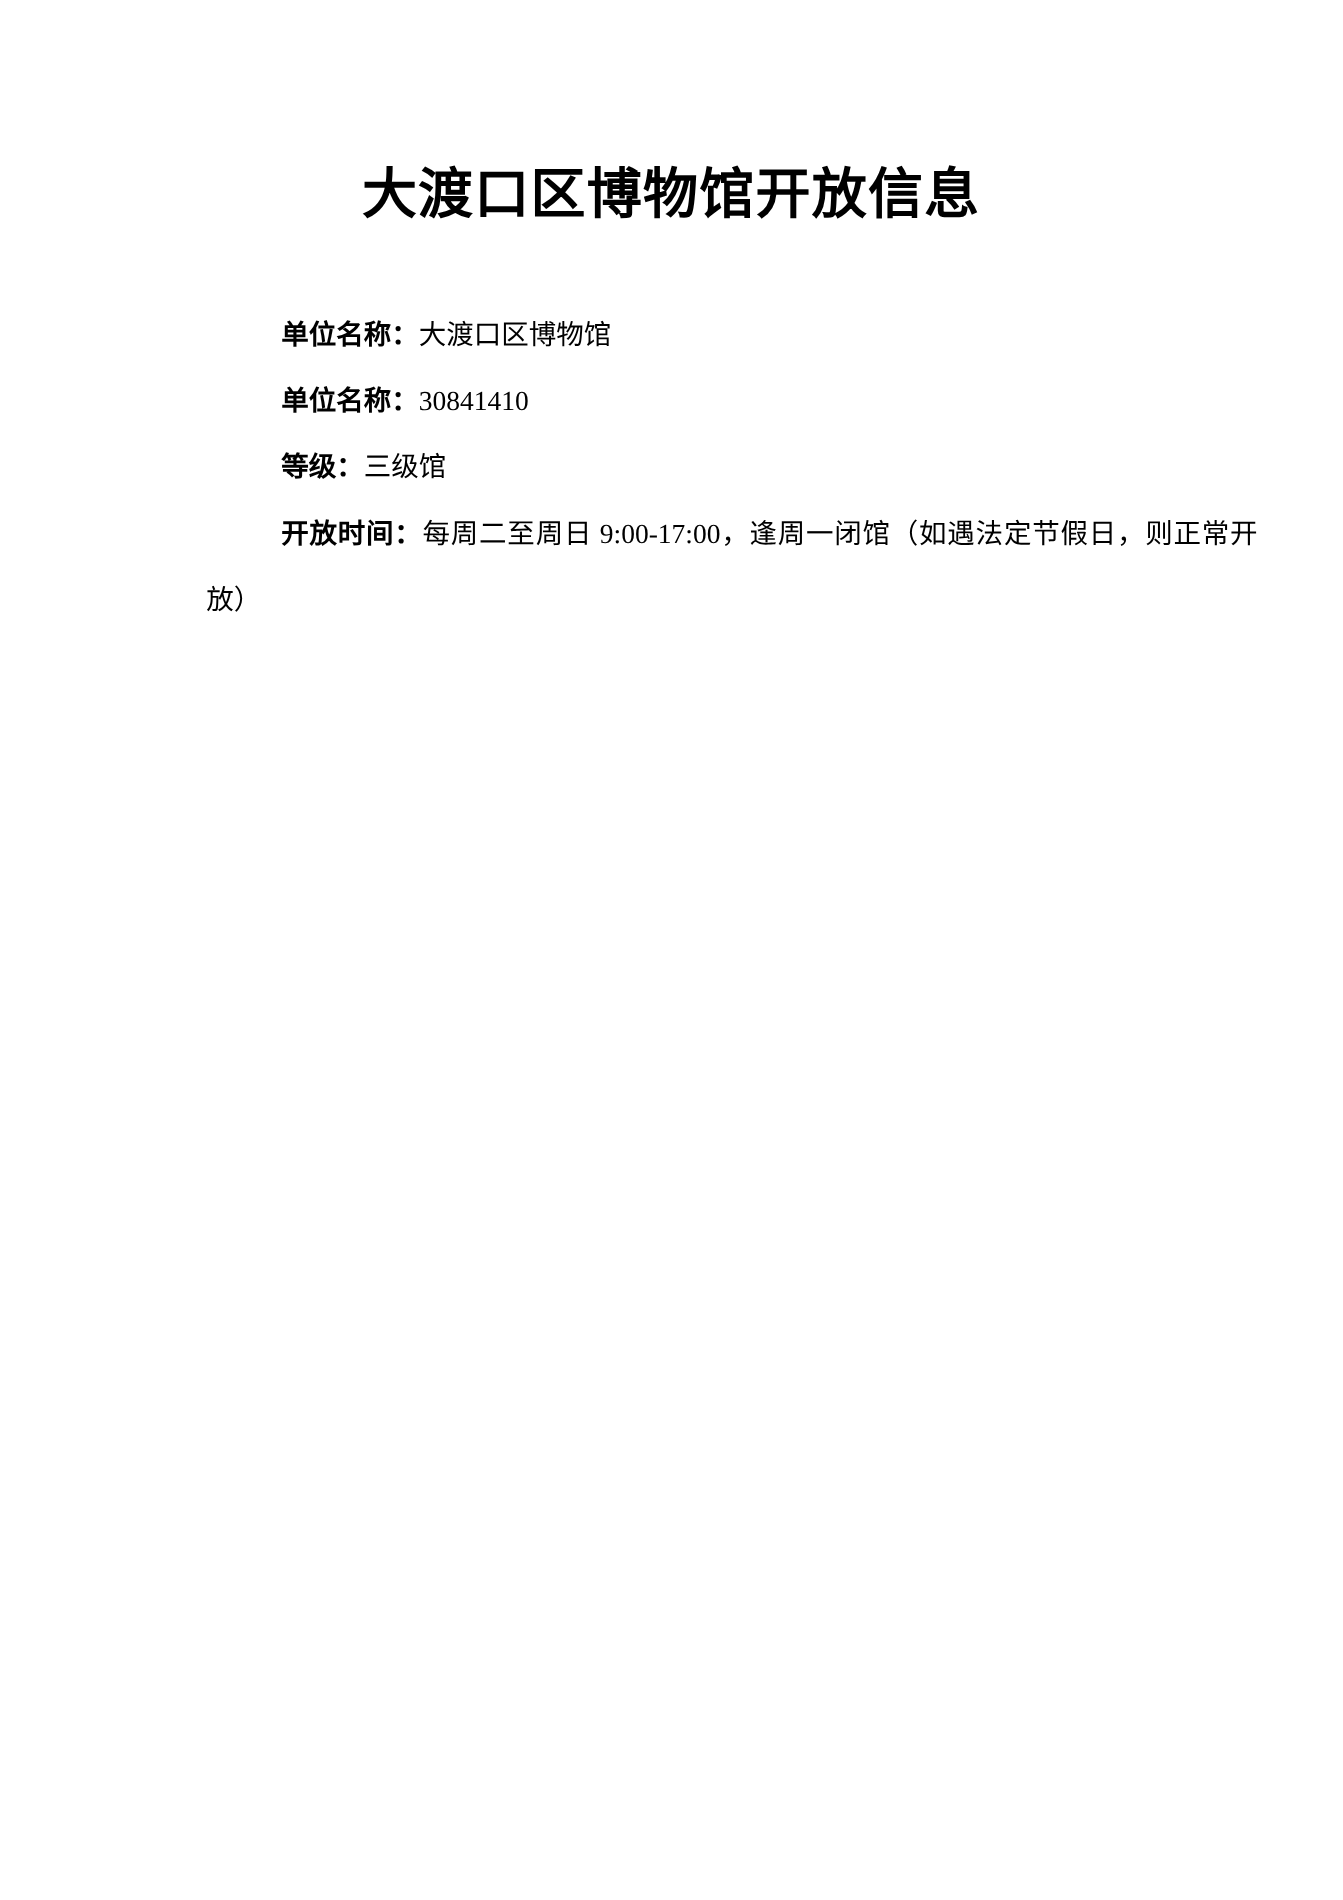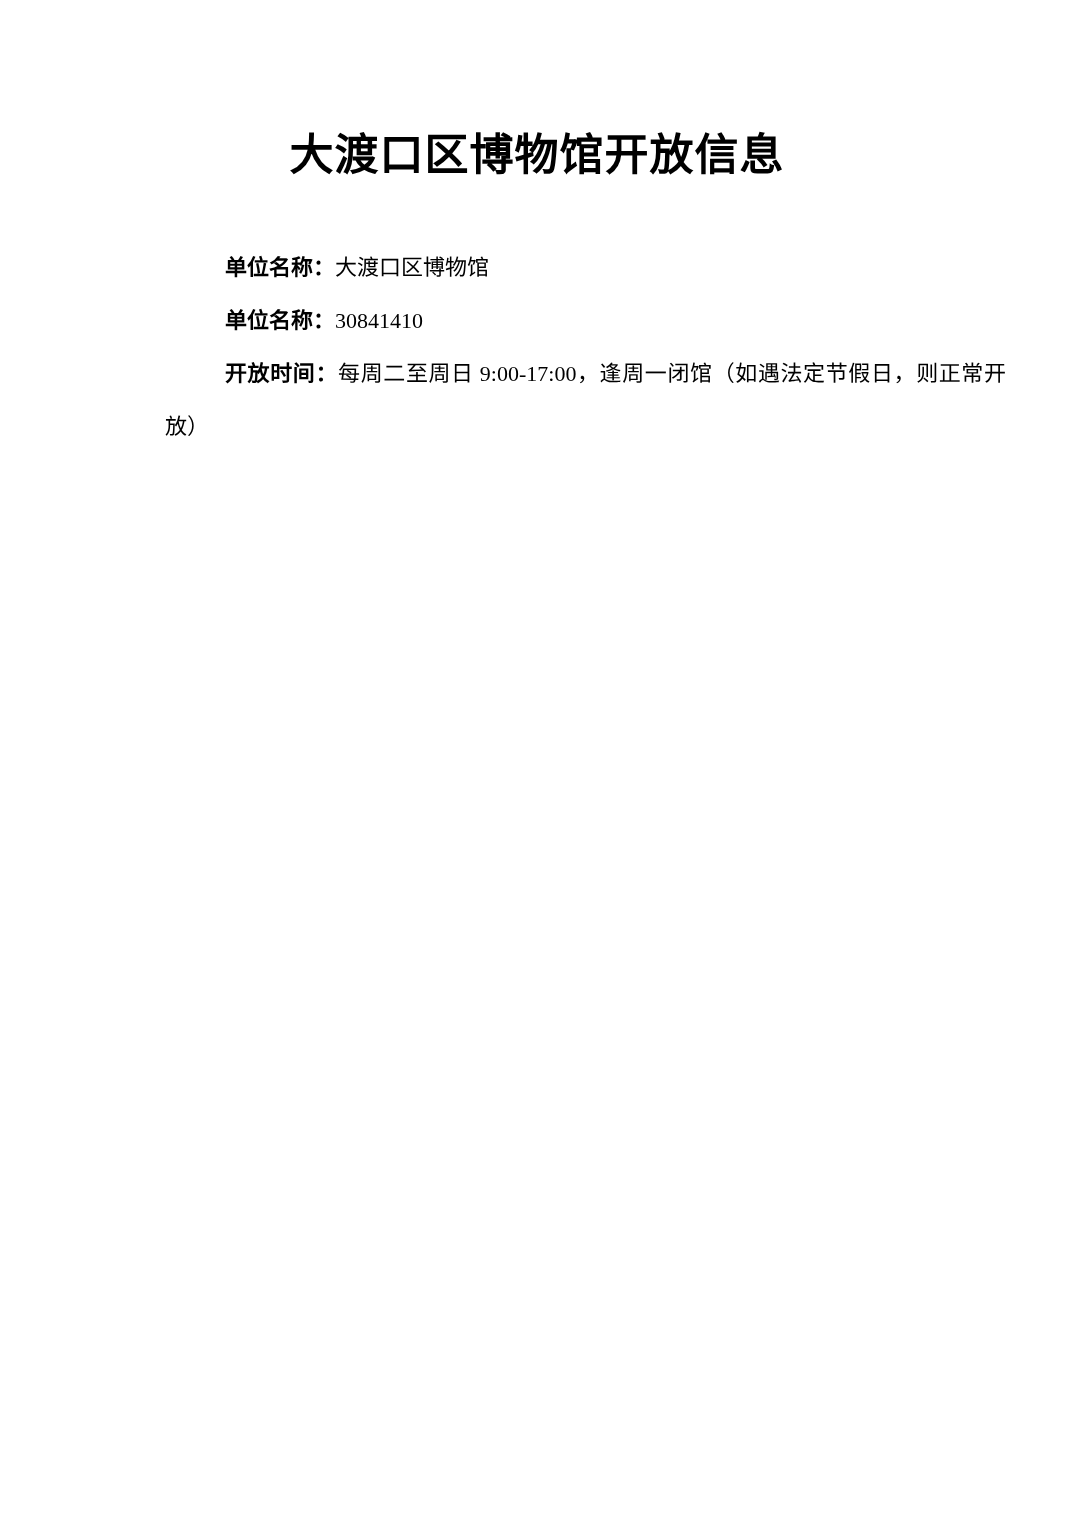--- a/index.html
+++ b/index.html
@@ -60,19 +60,22 @@
 
     <p>
       <span class="field-label">单位名称：</span><span class="field-value">大渡口区博物馆</span>
     </p>
 
 
     <p>
       <span class="field-label">单位名称：</span><span class="field-value">30841410</span>
     </p>
 
+    <p>
+      <span class="field-label">等级：</span><span class="field-value">三级馆</span>
+    </p>
 
     <p>
       <span class="field-label">开放时间：</span><span class="field-value">每周二至周日 9:00-17:00，逢周一闭馆（如遇法定节假日，则正常开放）</span>
     </p>
 
   </div>
 </div>
 
 </body></html>

